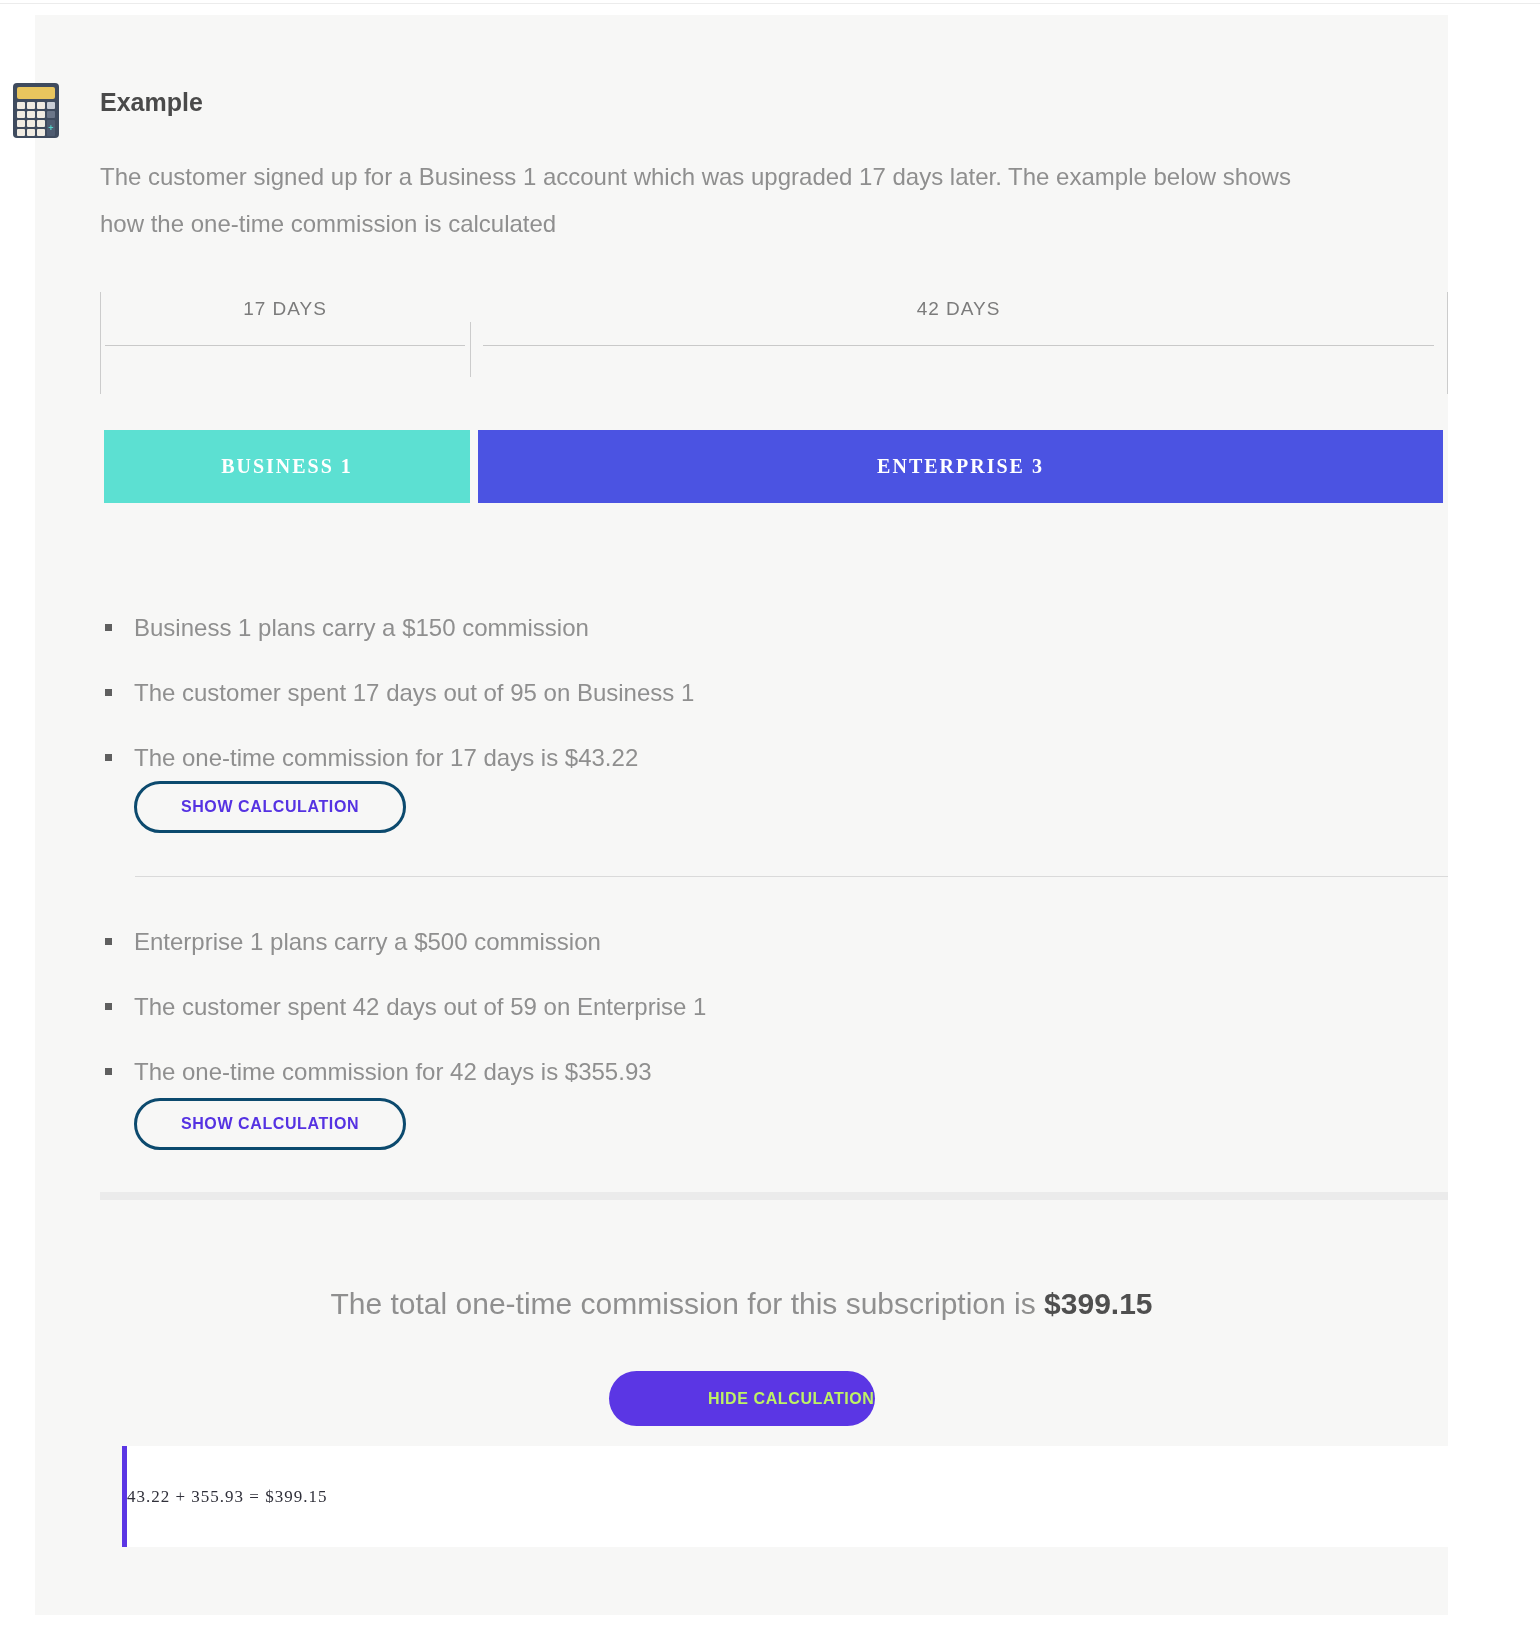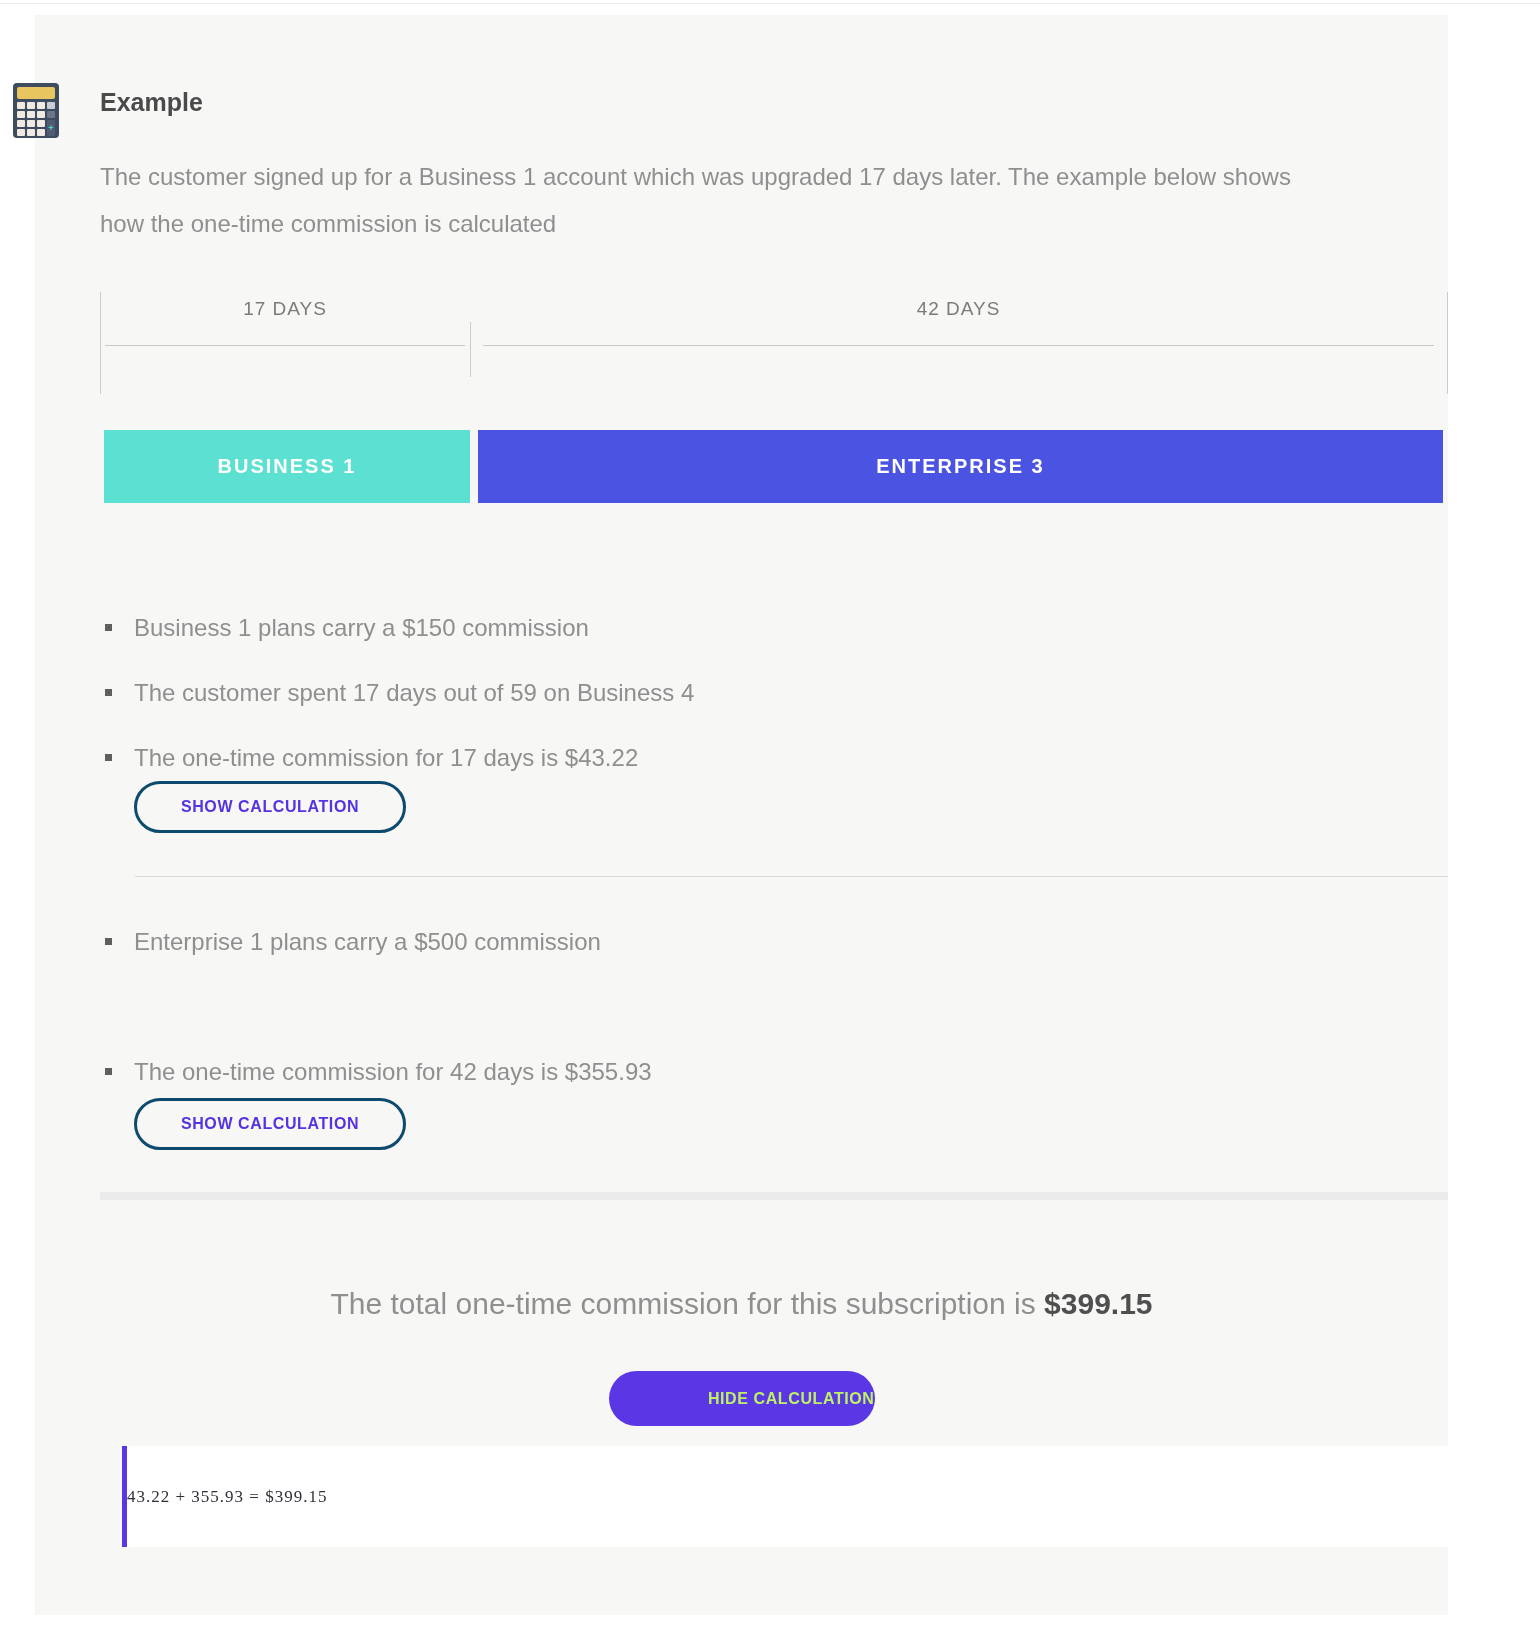--- a/index.html
+++ b/index.html
@@ -76,21 +76,21 @@
   .tl-label {
     position: absolute; top: 6px; text-align: center;
     font-size: 19px; color: #7b7b7b; letter-spacing: 1px;
   }
   .tl-label.seg1 { left: 65px;  width: 370px; }
   .tl-label.seg2 { left: 448px; width: 951px; }
   .tl-line { position: absolute; top: 53px; height: 1px; background: #c9c9c9; }
   .tl-line.seg1 { left: 70px;  width: 360px; }
   .tl-line.seg2 { left: 448px; width: 951px; }
   
-  .bars { position: absolute; left: 0; top: 415px; width: 1413px; height: 73px; }
+  .bars { position: absolute; left: 0; top: 415px; width: 1413px; height: 73px; font-family: Liberation Serif, serif; }
   .bar {
     position: absolute; top: 0; height: 73px;
     display: flex; align-items: center; justify-content: center;
     color: #ffffff; font-size: 20px; font-weight: bold; letter-spacing: 2px;
   }
   .bar.business   { left: 69px;  width: 366px; background: #5ce0d2; }
   .bar.enterprise { left: 443px; width: 965px; background: #4b53e2; }
   
   .bullet-item {
     position: absolute; left: 99px;
@@ -189,28 +189,29 @@
     <div class="tl-line seg1"></div>
     <div class="tl-line seg2"></div>
   </div>
 
   <div class="bars">
     <div class="bar business">BUSINESS 1</div>
     <div class="bar enterprise">ENTERPRISE 3</div>
   </div>
 
   <div class="bullet-item" style="top:599px">Business 1 plans carry a $150 commission</div>
-  <div class="bullet-item" style="top:664px">The customer spent 17 days out of 59 on Business 4</div>
+  <div class="bullet-item" style="top:664px">The customer spent 17 days out of 95 on Business 1</div>
   <div class="bullet-item" style="top:729px">The one-time commission for 17 days is $43.22</div>
 
   <button class="btn-outline" style="top:766px">SHOW CALCULATION</button>
 
   <div class="divider-thin"></div>
 
   <div class="bullet-item" style="top:913px">Enterprise 1 plans carry a $500 commission</div>
+  <div class="bullet-item" style="top:978px">The customer spent 42 days out of 59 on Enterprise 1</div>
   <div class="bullet-item" style="top:1043px">The one-time commission for 42 days is $355.93</div>
 
   <button class="btn-outline" style="top:1083px">SHOW CALCULATION</button>
 
   <div class="divider-thick"></div>
 
   <div class="total-sentence"><span>The total one-time commission for this subscription is </span><span class="total-amount">$399.15</span></div>
 
   <button class="btn-fill">HIDE CALCULATION</button>
 

